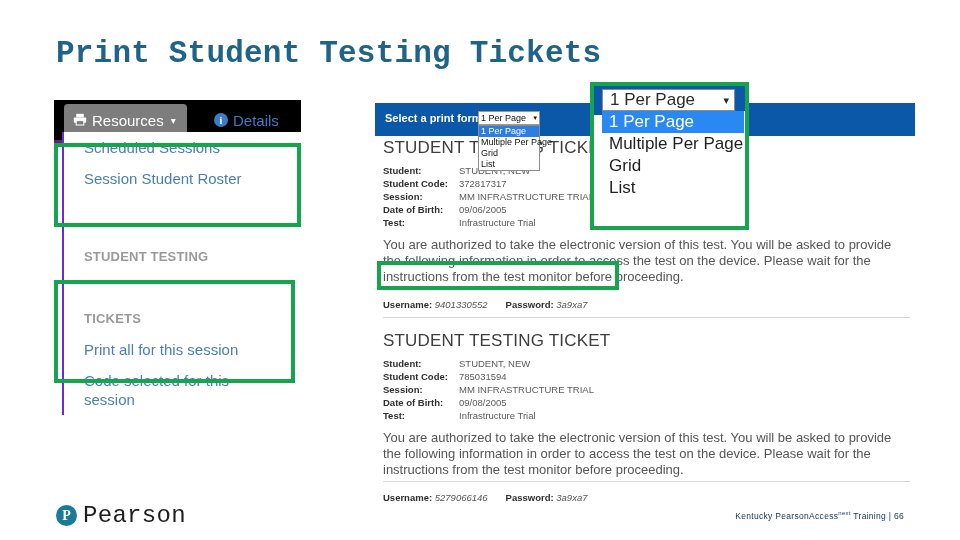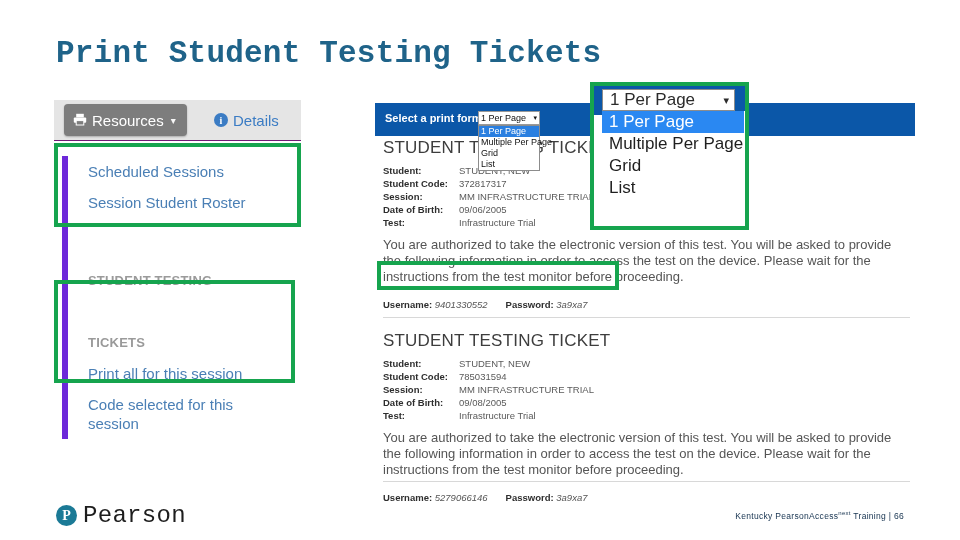--- a/index.html
+++ b/index.html
@@ -42,22 +42,22 @@
     width: 247px;
     height: 285px;
     background: #ffffff;
   }
   .toolbar-row {
     position: absolute;
     left: 0px;
     top: 0px;
     width: 247px;
     height: 40px;
-    background: #e5e5e5;
-    border-bottom: 1px solid #701a75;
+    background: #000000;
+    border-bottom: 6px solid #701a75;
   }
   #resources-button {
     position: absolute;
     left: 10px;
     top: 4px;
     height: 32px;
     padding: 0 11px 0 9px;
     background: #7d7d7d;
     border-radius: 4px;
     color: #ffffff;
@@ -94,24 +94,24 @@
     font-weight: bold;
     display: flex;
     align-items: center;
     justify-content: center;
     font-family: "Liberation Serif", serif;
   }
 
   #menu-panel {
     position: absolute;
     left: 8px;
-    top: 56px;
+    top: 32px;
     width: 239px;
     background: #ffffff;
-    border-left: 6px solid #6d28d9;
+    border-left: 2px solid #6d28d9;
   }
   .menu-item {
     font-size: 15px;
     color: #4a7fb5;
     padding: 6px 0 6px 20px;
     line-height: 19px;
   }
   .menu-section-label {
     font-size: 13px;
     color: #9a9a9a;

